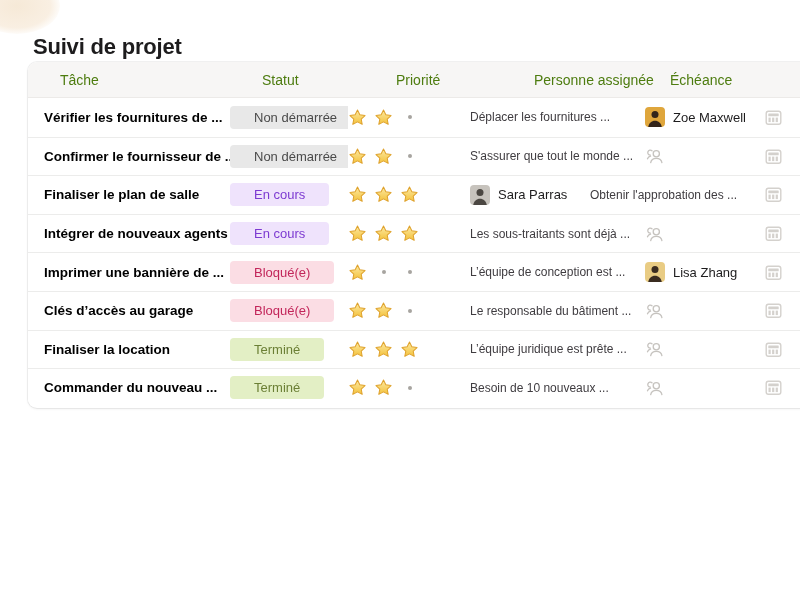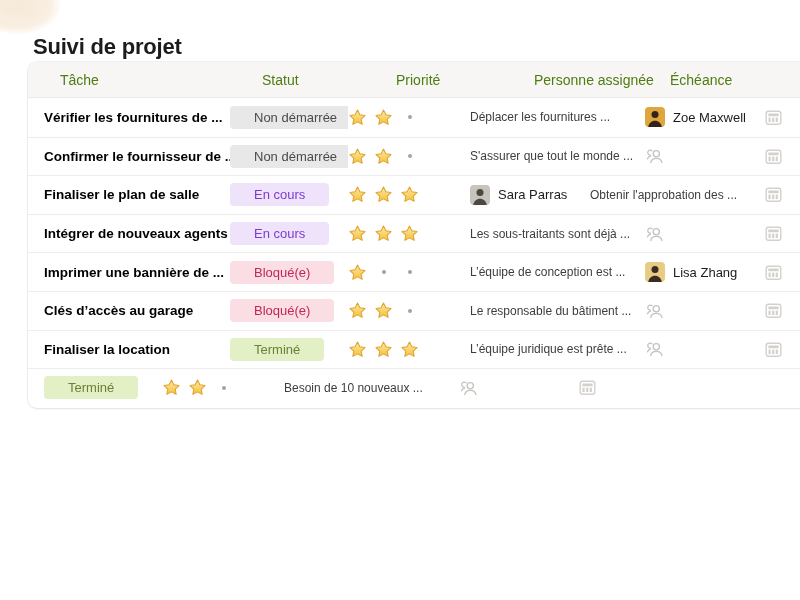--- a/index.html
+++ b/index.html
@@ -444,20 +444,23 @@
               <rect x="1.2" y="2.2" width="14.6" height="13" rx="2.2" fill="none" stroke="#d4d1cd" stroke-width="1.4"></rect>
               <rect x="3.3" y="4.5" width="10.4" height="2.7" rx="0.5" fill="#d4d1cd"></rect>
               <rect x="3.5" y="8.6" width="2.2" height="4.5" fill="#d4d1cd"></rect>
               <rect x="7.1" y="8.6" width="2.2" height="4.5" fill="#d4d1cd"></rect>
               <rect x="10.7" y="8.6" width="2.2" height="4.5" fill="#d4d1cd"></rect>
             </svg>
           </span>
         </div>
   </div>
       <div class="row">
+    <div class="cell c-task">
+      <span class="task-text">Commander du nouveau ...</span>
+    </div>
     <div class="cell c-status">
       <span class="badge" style="background: rgb(227, 239, 197); color: rgb(107, 127, 53);">Terminé</span>
     </div>
     <div class="cell c-priority">
           <span class="star">
             <svg width="19" height="19" viewBox="0 0 24 24">
               <path d="M12 2.6l2.95 6.05 6.55.92-4.8 4.55 1.2 6.55L12 17.5l-5.9 3.17 1.2-6.55-4.8-4.55 6.55-.92z" fill="url(#starGrad)" stroke="#dfa32e" stroke-width="1.3" stroke-linejoin="round"></path>
             </svg>
           </span>
           <span class="star">

